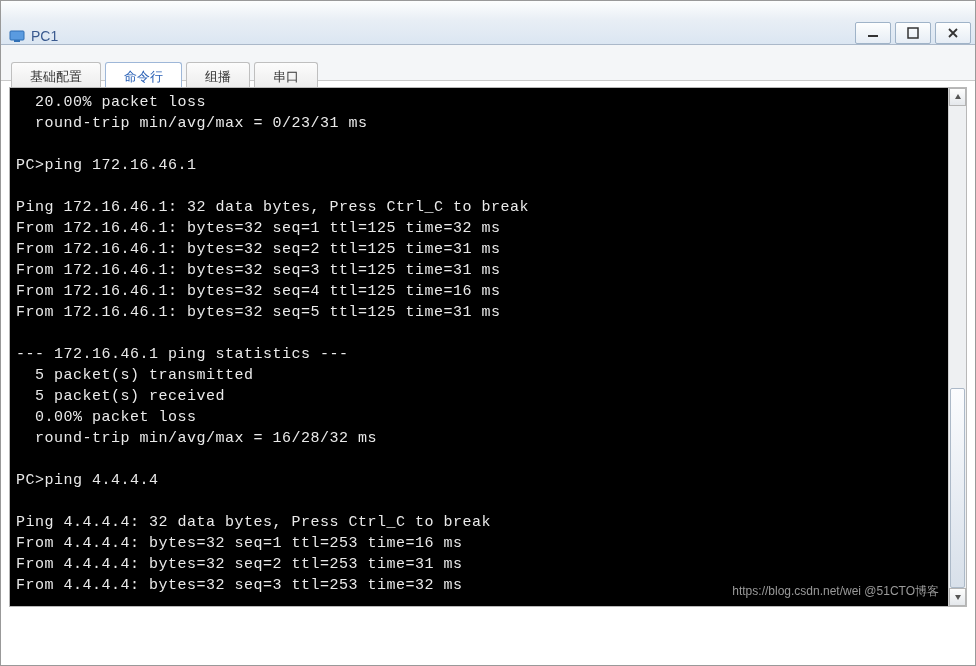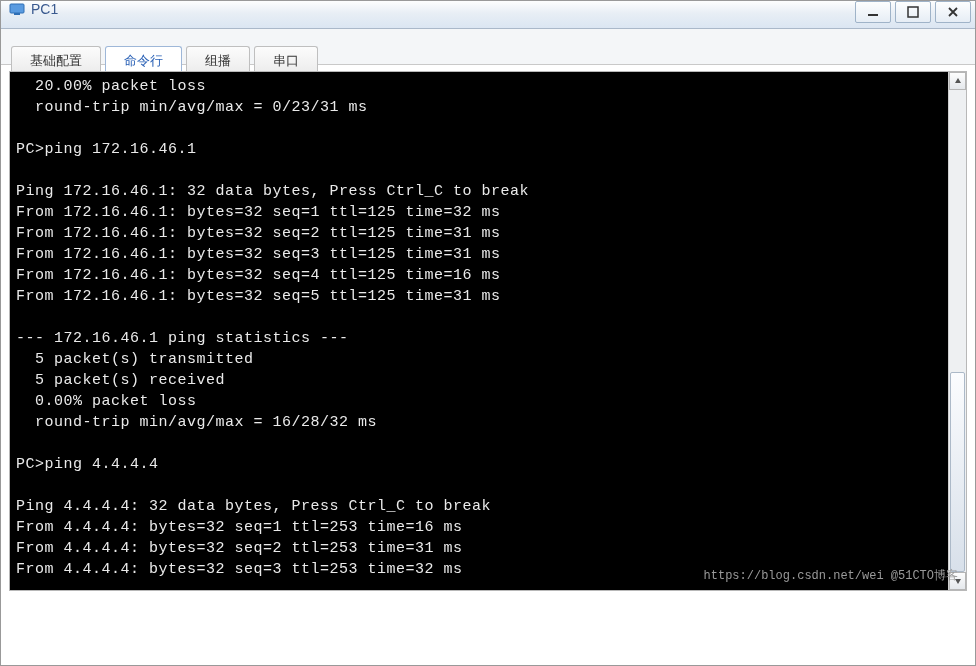--- a/index.html
+++ b/index.html
@@ -5,25 +5,25 @@
   * { box-sizing: border-box; margin: 0; padding: 0; }
   body {
     font-family: "Microsoft YaHei", "Segoe UI", Tahoma, sans-serif;
     background: #fff;
     width: 976px;
     height: 666px;
     overflow: hidden;
     border: 1px solid #999;
   }
   .titlebar {
-    height: 28px;
+    height: 44px;
     background: linear-gradient(#fdfefe,#e8eef5 45%,#dbe6f2);
     border-bottom: 1px solid #aab8c9;
     display: flex;
-    align-items: flex-start;
+    align-items: flex-end;
     padding: 0 4px 0 8px;
     font-size: 14px;
     color: #3a5a8f;
   }
   .titlebar .app-icon {
     width: 16px; height: 16px; margin-right: 6px;
     display:inline-flex;align-items:center;justify-content:center;
   }
   .titlebar .title { flex: 0 0 auto; font-weight: 500; }
   .titlebar .spacer { flex: 1; }
@@ -100,24 +100,24 @@
   .sb-thumb {
     position: absolute;
     left: 1px; right: 1px;
     top: 300px; height: 200px;
     background: linear-gradient(#fbfcfe,#d8e0ea);
     border: 1px solid #acb9c8;
     border-radius: 2px;
   }
   .watermark {
     position: absolute;
-    right: 8px; bottom: 6px;
+    right: 27px; bottom: 6px;
     font-size: 12px;
     color: #9a9a9a;
-    font-family: Liberation Mono, monospace;
+    font-family: Liberation Sans, sans-serif;
     pointer-events: none;
     margin-left: 15px;
   }
 </style>
 </head>
 <body>
 
 <div class="titlebar">
   <span class="app-icon">
     <svg width="16" height="16" viewBox="0 0 16 16">

